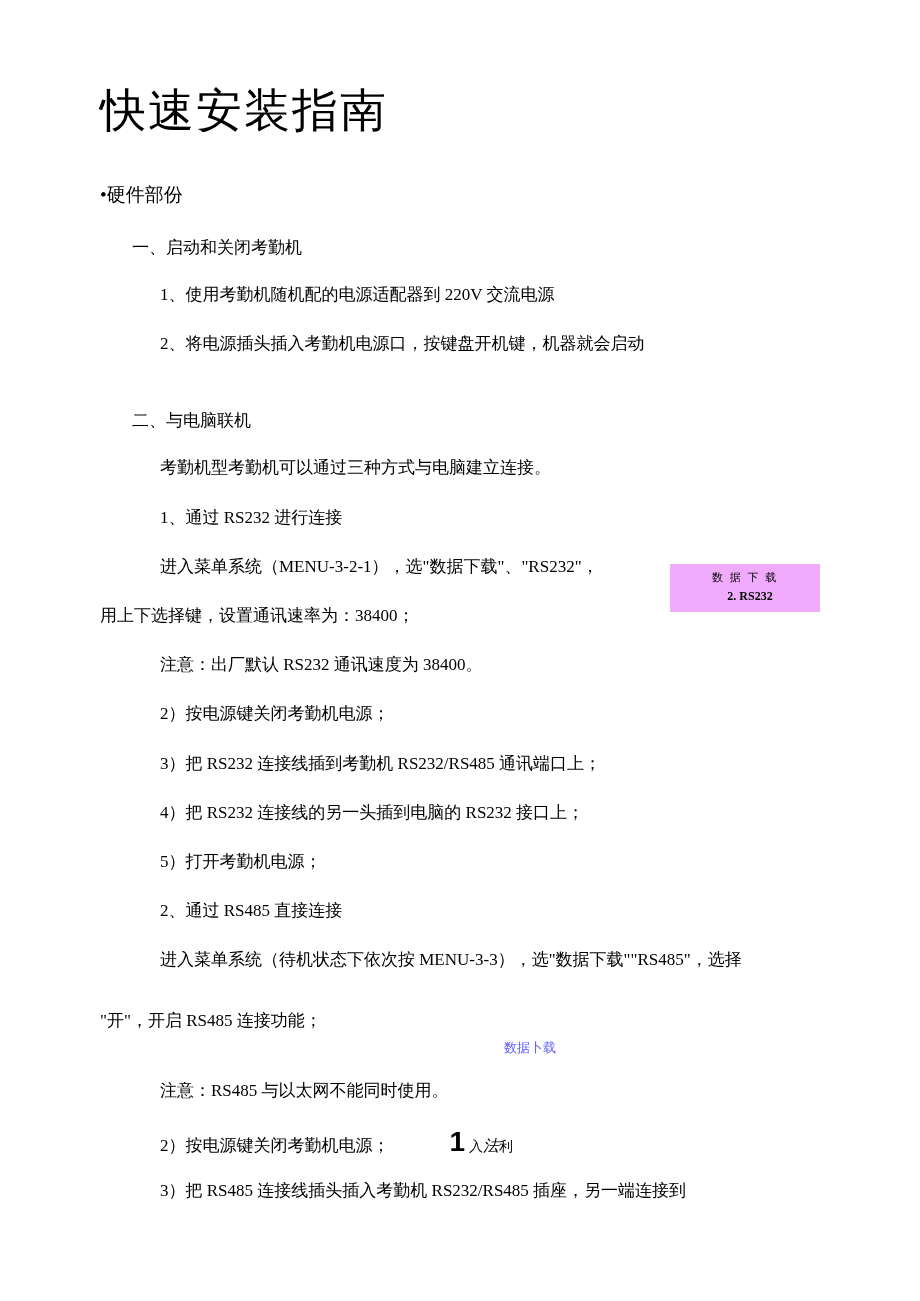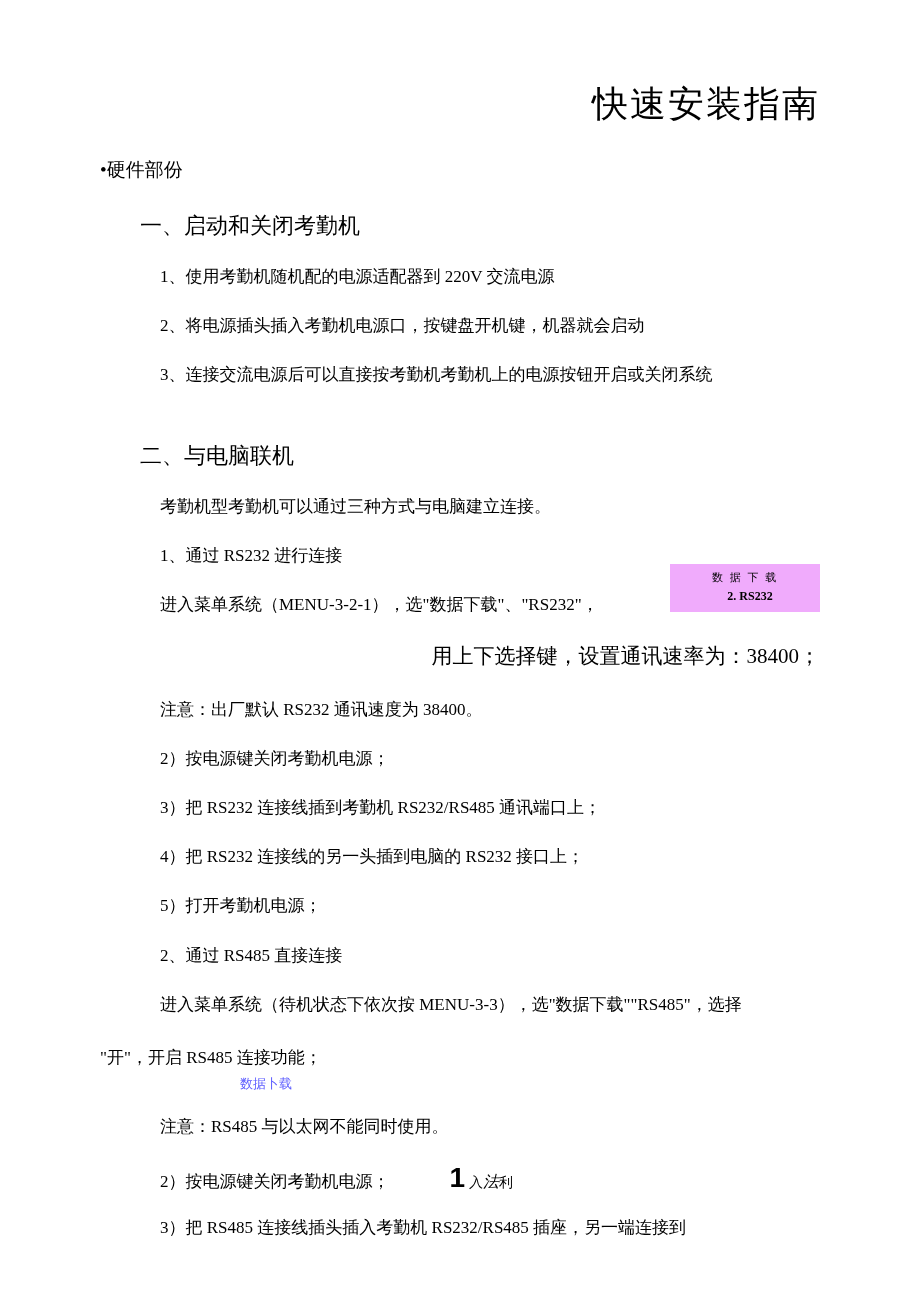--- a/index.html
+++ b/index.html
@@ -8,53 +8,52 @@
     background: #ffffff;
     font-family: "SimSun", "宋体", serif;
     color: #000000;
     width: 920px;
   }
   .page {
     padding: 80px 100px 60px 100px;
     position: relative;
   }
   .title {
-    text-align: right;
-    font-size: 36px;
+    text-align: left;
+    font-size: 46px;
     font-weight: normal;
-    margin-bottom: 28px;
+    margin-bottom: 40px;
     letter-spacing: 2px;
   }
   .h1 {
     font-size: 19px;
     margin-bottom: 28px;
   }
   .h2 {
-    font-size: 22px;
-    margin-left: 40px;
+    font-size: 17px;
+    margin-left: 32px;
     margin-bottom: 22px;
   }
   .item {
     font-size: 17px;
     margin-left: 60px;
     margin-bottom: 22px;
     line-height: 1.6;
   }
   .item-tight {
     font-size: 17px;
     margin-left: 60px;
     margin-bottom: 10px;
     line-height: 1.6;
   }
   .para-no-indent {
-    font-size: 21px;
+    font-size: 17px;
     margin-left: 0;
     margin-bottom: 22px;
     line-height: 1.6;
-    text-align: right;
   }
   .para-small-indent {
     font-size: 17px;
     margin-left: 0;
     margin-bottom: 22px;
     line-height: 1.6;
   }
   .float-box {
     position: absolute;
     right: 100px;
@@ -78,21 +77,21 @@
   }
   .float-box .line2 {
     padding-left: 10px;
     font-size: 12px;
     font-weight: bold;
     text-align: center;
   }
   .blue-text {
     color: #5b5bff;
     font-size: 13px;
-    text-align: left;
+    text-align: center;
     margin-left: 140px;
   }
   .inline-num {
     font-size: 28px;
     font-family: Arial, sans-serif;
     font-weight: bold;
     vertical-align: middle;
     margin-left: 60px;
   }
   .ital {
@@ -108,21 +107,20 @@
 <body>
 
 <div class="page">
   <div class="title">快速安装指南</div>
 
   <div class="h1">•硬件部份</div>
 
   <div class="h2">一、启动和关闭考勤机</div>
   <div class="item">1、使用考勤机随机配的电源适配器到 220V 交流电源</div>
   <div class="item">2、将电源插头插入考勤机电源口，按键盘开机键，机器就会启动</div>
-  <div class="item">3、连接交流电源后可以直接按考勤机考勤机上的电源按钮开启或关闭系统</div>
 
   <div style="height:30px"></div>
 
   <div class="h2">二、与电脑联机</div>
   <div class="item">考勤机型考勤机可以通过三种方式与电脑建立连接。</div>
 
   <div class="item">1、通过 RS232 进行连接</div>
 
   <div class="float-box">
     <div class="line1">数 据 下 载</div>
@@ -132,21 +130,21 @@
   <div class="item-tight" style="margin-bottom:4px">进入菜单系统（MENU-3-2-1），选"数据下载"、"RS232"，</div>
   <div style="height:18px"></div>
   <div class="para-no-indent">用上下选择键，设置通讯速率为：38400；</div>
   <div class="item">注意：出厂默认 RS232 通讯速度为 38400。</div>
   <div class="item">2）按电源键关闭考勤机电源；</div>
   <div class="item">3）把 RS232 连接线插到考勤机 RS232/RS485 通讯端口上；</div>
   <div class="item">4）把 RS232 连接线的另一头插到电脑的 RS232 接口上；</div>
   <div class="item">5）打开考勤机电源；</div>
 
   <div class="item">2、通过 RS485 直接连接</div>
-  <div class="item" style="margin-left:60px;margin-bottom:12px">进入菜单系统（待机状态下依次按 MENU-3-3），选"数据下载""RS485"，选择</div>
+  <div class="item" style="margin-left:60px;margin-bottom:20px">进入菜单系统（待机状态下依次按 MENU-3-3），选"数据下载""RS485"，选择</div>
   <div style="height:14px"></div>
   <div class="para-small-indent" style="margin-bottom:4px">"开"，开启 RS485 连接功能；</div>
   <div class="blue-text">数据卜载</div>
   <div class="item" style="margin-top:20px">注意：RS485 与以太网不能同时使用。</div>
 
   <div class="row">
     <div class="item" style="margin-bottom:0;flex:0 0 auto">2）按电源键关闭考勤机电源；</div>
     <span class="inline-num">1</span>
     <span style="font-size:14px;margin-left:4px">入</span>
       <span class="ital">法</span>

